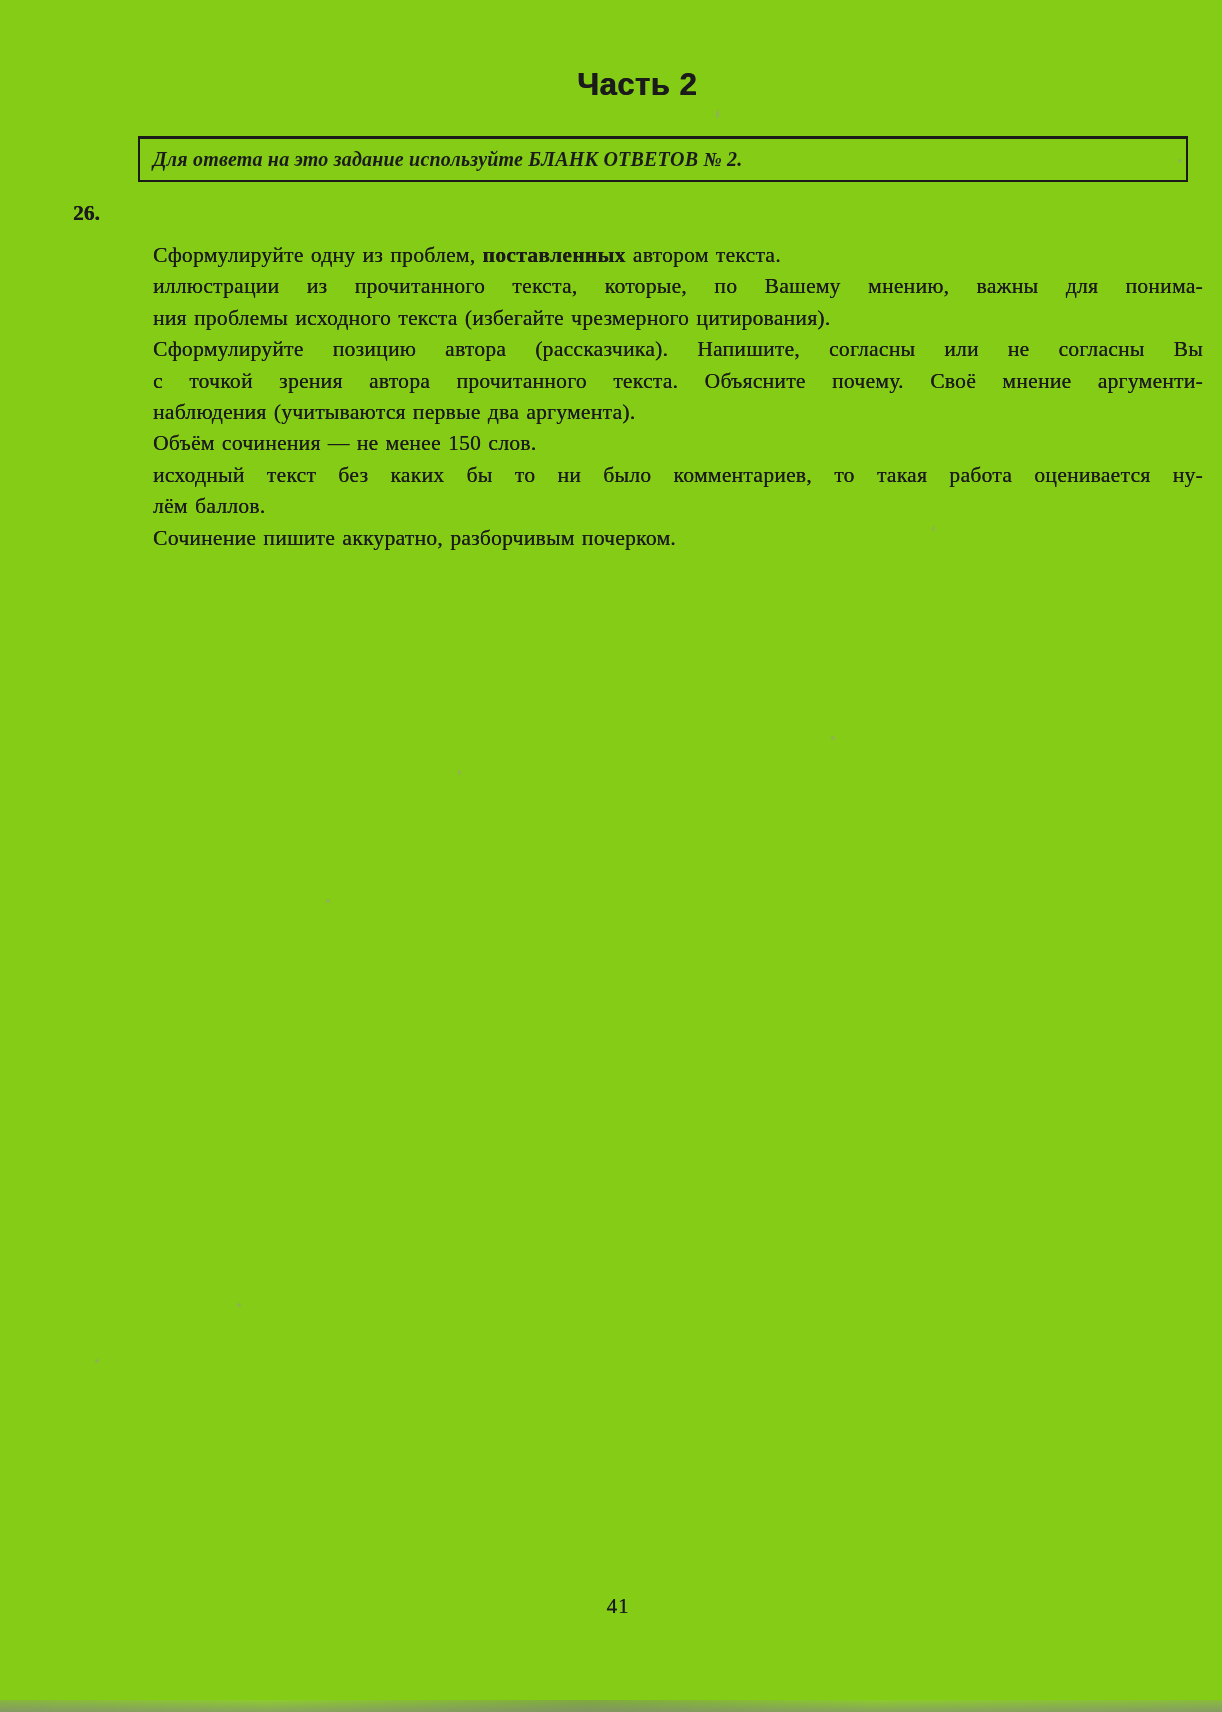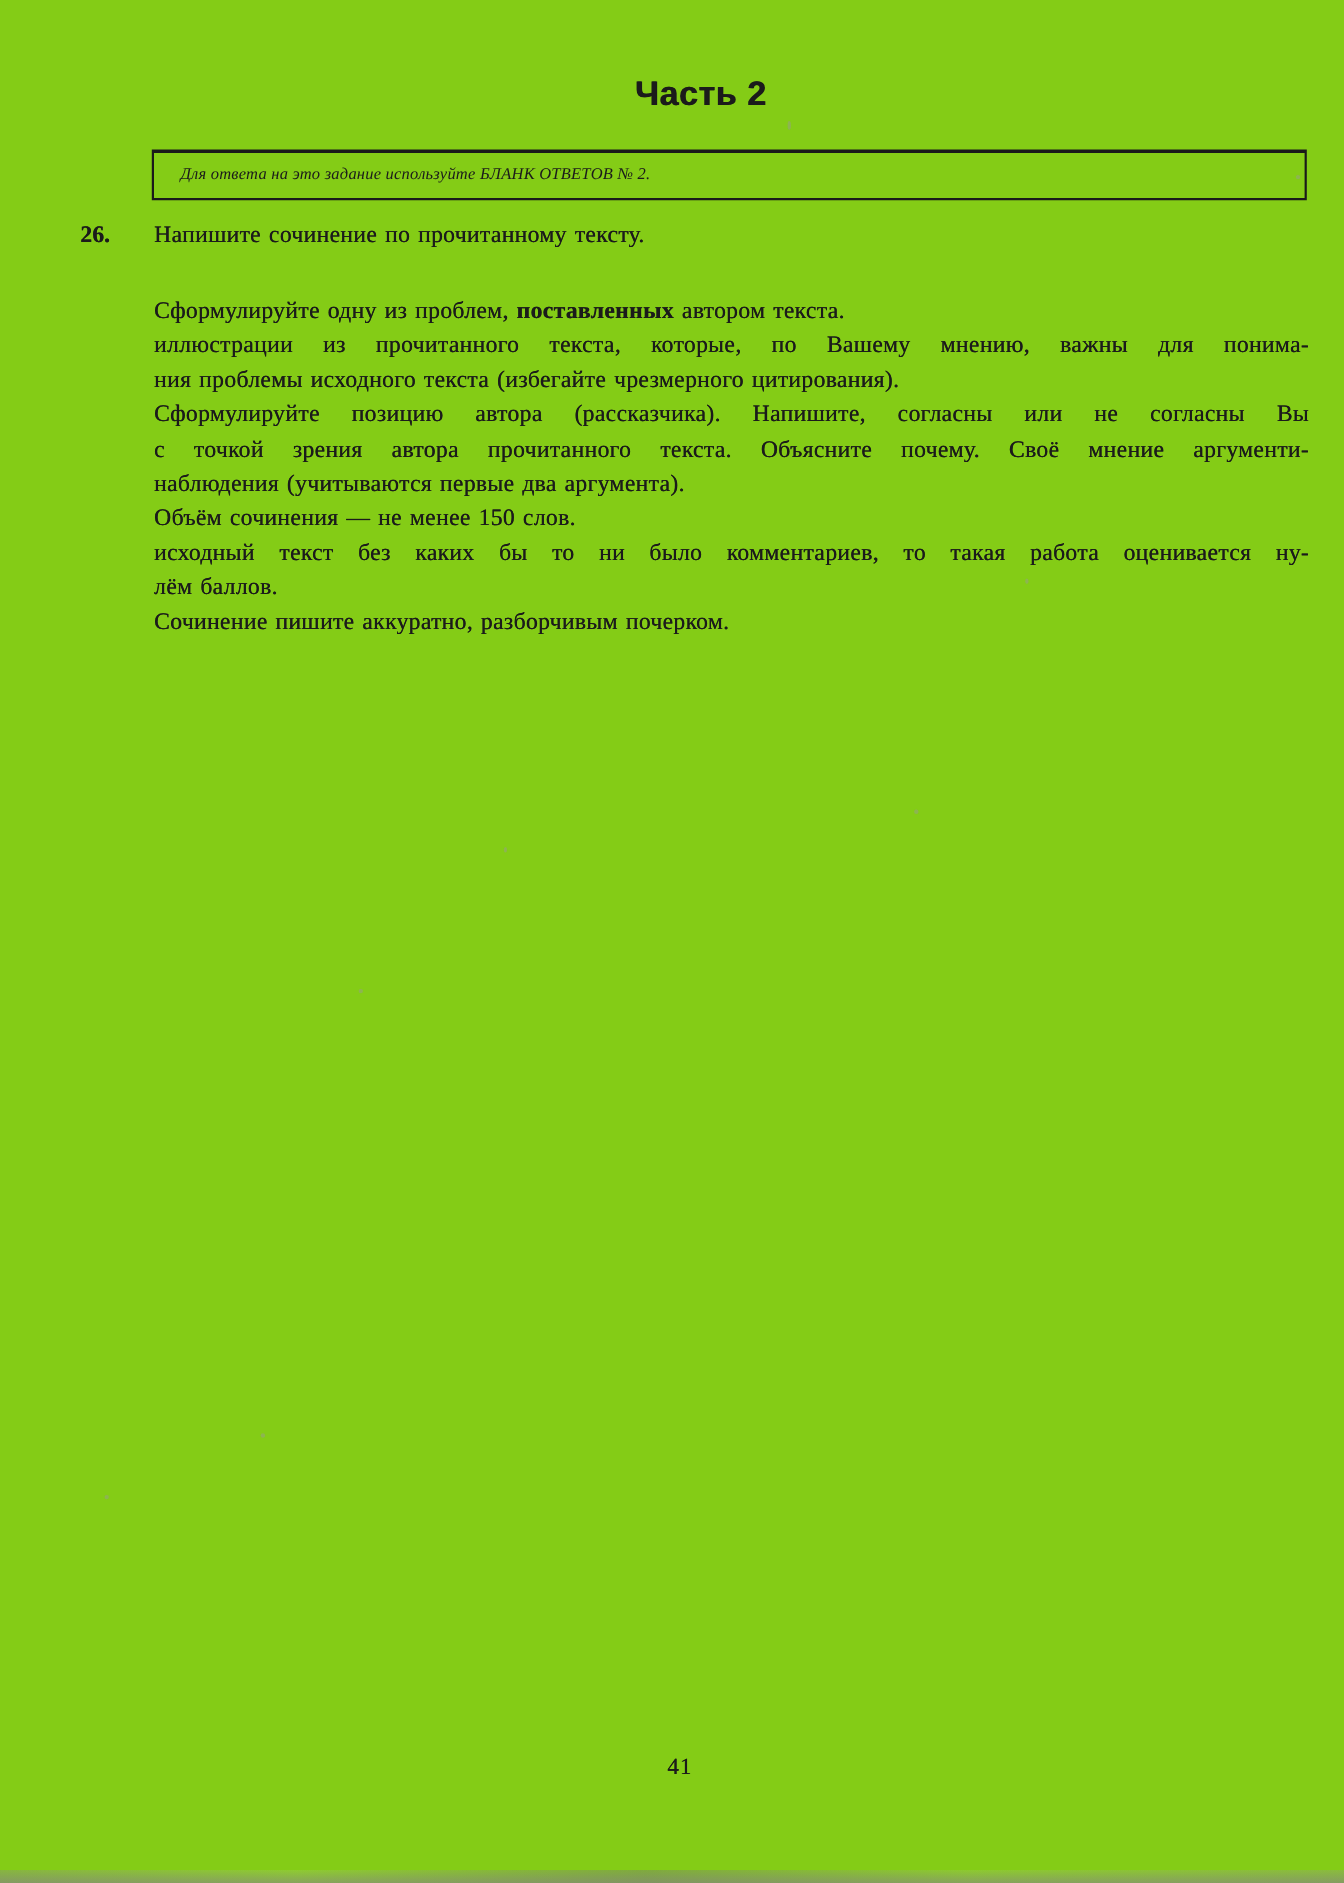--- a/index.html
+++ b/index.html
@@ -31,23 +31,23 @@
     left: 138px;
     width: 1050px;
     box-sizing: border-box;
     border: 2px solid #1a1a1a;
     border-top-width: 3px;
     height: 46px;
     display: flex;
     align-items: center;
   }
   .answer-box .box-text {
-    padding-left: 24px;
-    font-size: 15px;
-    font-weight: normal;
+    padding-left: 13px;
+    font-size: 20px;
+    font-weight: bold;
     font-style: italic;
     letter-spacing: 0.2px;
     white-space: nowrap;
   }
   .task-number {
     position: absolute;
     top: 201px;
     left: 73px;
     font-size: 21.5px;
     font-weight: bold;
@@ -59,23 +59,22 @@
     left: 140px;
     font-size: 21.5px;
     letter-spacing: 0.3px;
     word-spacing: 1.5px;
     text-shadow: 0.25px 0 0 currentColor;
     white-space: nowrap;
   }
   .task-body {
     position: absolute;
     top: 240px;
-    left: 140px;
+    left: 153px;
     width: 1050px;
-    margin-top: 27px;
   }
   .tline {
     font-size: 21.5px;
     line-height: 31.4px;
     height: 31.4px;
     letter-spacing: 0.3px;
     word-spacing: 1.5px;
     text-shadow: 0.25px 0 0 currentColor;
     text-align: left;
     white-space: nowrap;
@@ -123,21 +122,20 @@
 <div class="page">
 
   <div class="part-title">Часть 2</div>
 
   <div class="answer-box">
     <span class="box-text">Для ответа на это задание используйте БЛАНК ОТВЕТОВ № 2.</span>
   </div>
 
   <div class="task-number">26.</div>
 
-  <div class="task-intro">Напишите сочинение по прочитанному тексту.</div>
 
   <div class="task-body">
       <div class="tline"><span>Сформулируйте одну из проблем, </span><span class="bold">поставленных</span><span> автором текста.</span></div>
       <div class="tline just"><span>иллюстрации из прочитанного текста, которые, по Вашему мнению, важны для понима-</span></div>
       <div class="tline"><span>ния проблемы исходного текста (избегайте чрезмерного цитирования).</span></div>
       <div class="tline just"><span>Сформулируйте позицию автора (рассказчика). Напишите, согласны или не согласны Вы</span></div>
       <div class="tline just"><span>с точкой зрения автора прочитанного текста. Объясните почему. Своё мнение аргументи-</span></div>
       <div class="tline"><span>наблюдения (учитываются первые два аргумента).</span></div>
       <div class="tline"><span>Объём сочинения — не менее 150 слов.</span></div>
       <div class="tline just"><span>исходный текст без каких бы то ни было комментариев, то такая работа оценивается ну-</span></div>

